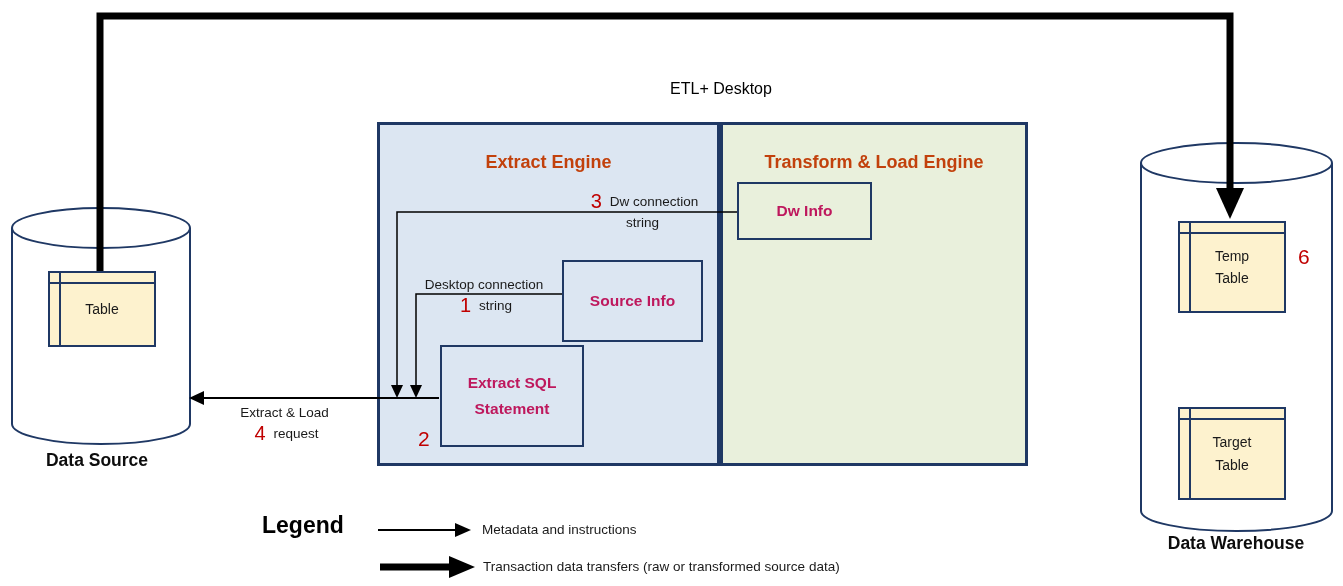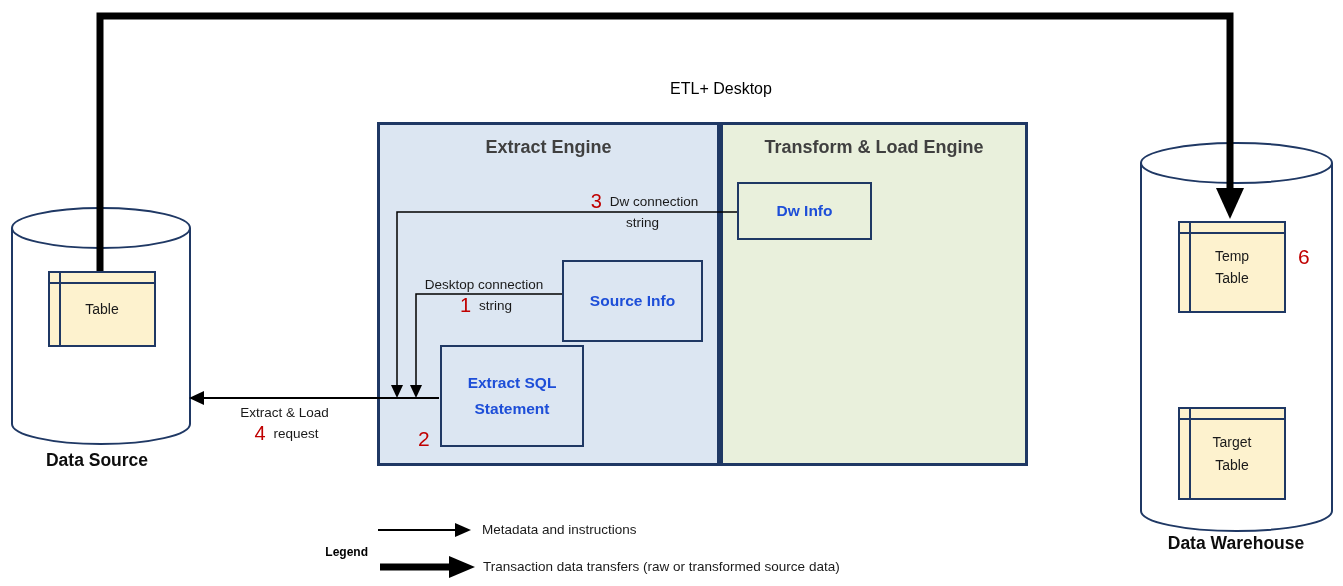--- a/index.html
+++ b/index.html
@@ -15,36 +15,36 @@
   .abs{position:absolute;}
 
   
   .engine{
     position:absolute;top:122px;height:344px;
     border:3px solid #1F3864;box-sizing:border-box;z-index:1;
   }
   .engine.blue{left:377px;width:343px;background:#DCE6F2;}
   .engine.green{left:720px;width:308px;background:#E9F0DC;}
   .engine-title{
-    margin-top:12px;text-align:center;
-    font-size:18px;font-weight:bold;color:#404040;
+    margin-top:27px;text-align:center;
+    font-size:18px;font-weight:bold;color:#c2410c;
   }
 
   
   .page-title{
     left:521px;top:80px;width:400px;text-align:center;
     font-size:16px;font-weight:normal;z-index:4;
   }
 
   
   .infobox{
     position:absolute;z-index:3;box-sizing:border-box;
     border:2.5px solid #1F3864;
     display:flex;align-items:center;justify-content:center;
-    text-align:center;font-size:15.5px;font-weight:bold;color:#1d4ed8;
+    text-align:center;font-size:15.5px;font-weight:bold;color:#be185d;
   }
   #box-dw-info{left:737px;top:182px;width:135px;height:58px;background:#E9F0DC;}
   #box-source-info{left:562px;top:260px;width:141px;height:82px;background:#DCE6F2;}
   #box-extract-sql{left:440px;top:345px;width:144px;height:102px;background:#DCE6F2;padding:8px 16px;line-height:1.7;}
 
   
   .tablebox{
     position:absolute;z-index:3;box-sizing:border-box;
     background:#FDF2CE;border:2.5px solid #1F3864;
     display:flex;align-items:center;justify-content:center;
@@ -75,22 +75,22 @@
     font-size:13.5px;color:#1a1a1a;line-height:21px;
   }
   .num{
     color:#C00000;font-size:20px;line-height:1;
     display:inline-block;vertical-align:-2px;padding:0 4px;
   }
   .num.big{font-size:21px;}
 
   
   .legend-title{
-    position:absolute;left:262px;top:545px;width:106px;z-index:4;
-    text-align:right;font-size:12px;font-weight:bold;
+    position:absolute;left:262px;top:512px;width:106px;z-index:4;
+    text-align:left;font-size:23px;font-weight:bold;
   }
   .legend-text{
     position:absolute;z-index:4;font-size:13.5px;color:#1a1a1a;
   }
   #legend-thin-text{left:482px;top:522px;}
   #legend-thick-text{left:483px;top:559px;}
 </style>
 </head>
 <body>
 

